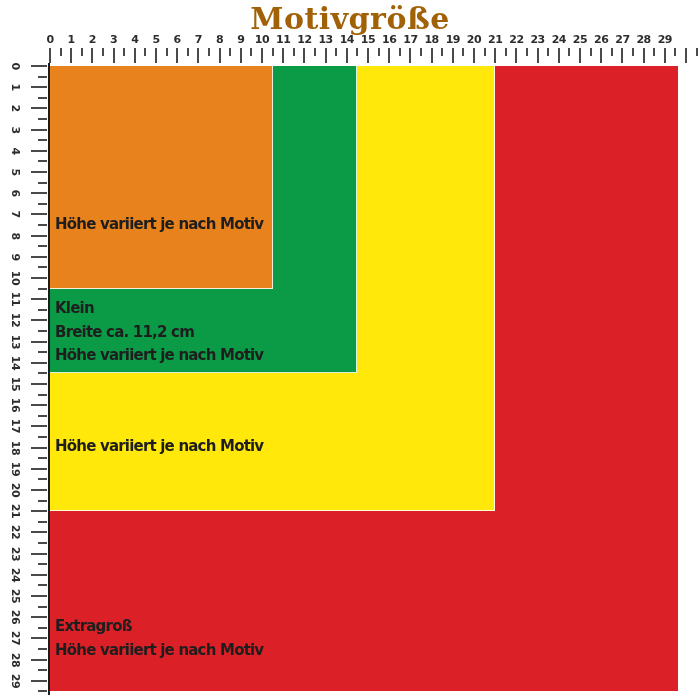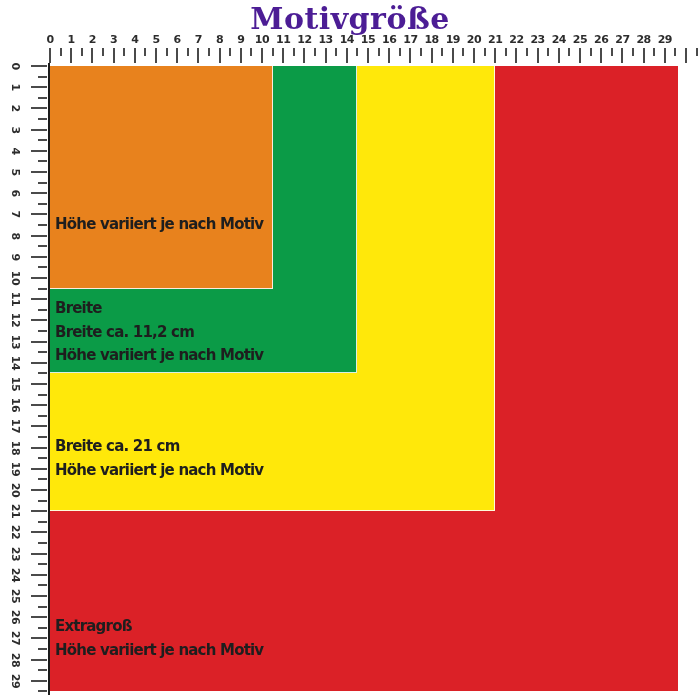--- a/index.html
+++ b/index.html
@@ -1,20 +1,20 @@
 <!DOCTYPE html>
 <html><head>
 <meta charset="utf-8">
 <style>
   html,body{margin:0;padding:0;background:#fff;}
   .stage{position:relative;width:700px;height:700px;background:#ffffff;overflow:hidden;
          font-family:"DejaVu Sans",sans-serif;}
   .title{position:absolute;top:1px;left:0;width:100%;text-align:center;
          font-family:"DejaVu Serif",serif;font-weight:900;font-size:30px;
-         color:#4c1d95;letter-spacing:0.5px;}
+         color:#a16207;letter-spacing:0.5px;}
   .h-num{position:absolute;top:33px;transform:translateX(-50%);
          font-size:11px;font-weight:bold;color:#2d2d2d;letter-spacing:-0.5px;}
   .v-num{position:absolute;transform:translate(-50%,-50%) rotate(90deg);
          font-size:11px;font-weight:bold;color:#2d2d2d;letter-spacing:-0.5px;}
   .h-tick{position:absolute;top:48px;width:2px;background:#4a4a4a;}
   .h-tick.long{height:15px}
   .h-tick.short{height:8px}
   .v-tick{position:absolute;height:2px;background:#4a4a4a;}
   .v-tick.long{left:31px;width:16px}
   .v-tick.short{left:38px;width:9px}
@@ -221,26 +221,25 @@
       <div class="size-rect inner" style="width: 445.2px; height: 445.2px; background: rgb(255, 232, 10);"></div>
       <div class="size-rect inner" style="width: 307.4px; height: 307.4px; background: rgb(11, 155, 71);"></div>
       <div class="size-rect inner" style="width: 222.6px; height: 222.6px; background: rgb(232, 130, 29);"></div>
     </div>
   <div class="axis-line"></div>
   <div id="labels">
       <div class="size-label" style="top: 212.6px;">
         <div>Höhe variiert je nach Motiv</div>
       </div>
       <div class="size-label" style="top: 297.4px;">
-        <div>Breite</div>
+        <div>Klein</div>
         <div>Breite ca. 11,2 cm</div>
         <div>Höhe variiert je nach Motiv</div>
       </div>
       <div class="size-label" style="top: 435.2px;">
-        <div>Breite ca. 21 cm</div>
         <div>Höhe variiert je nach Motiv</div>
       </div>
       <div class="size-label" style="top: 615px;">
         <div>Extragroß</div>
         <div>Höhe variiert je nach Motiv</div>
       </div>
     </div>
 </div>
 
 </body></html>

